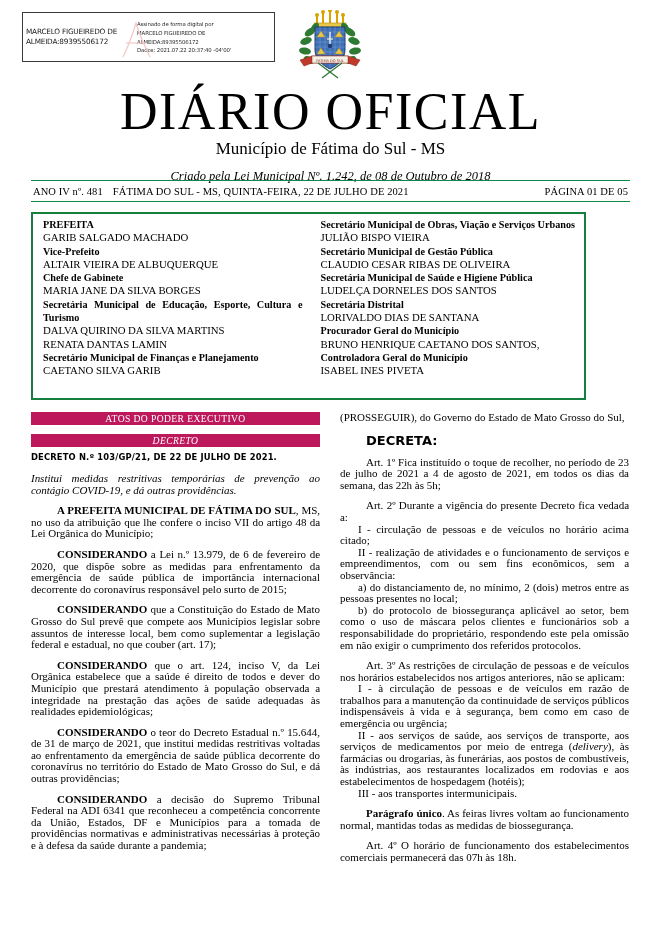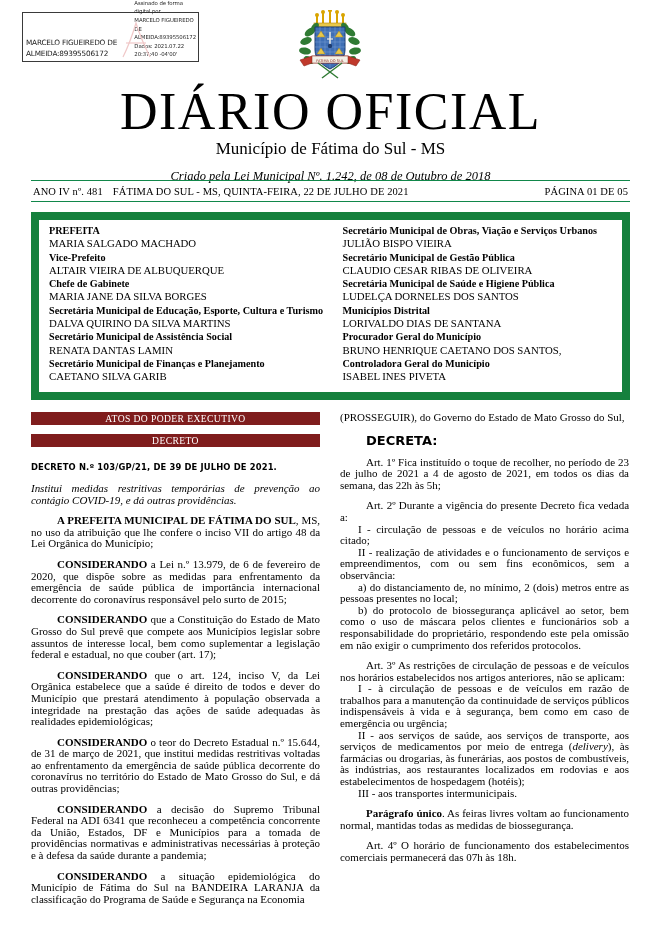--- a/index.html
+++ b/index.html
@@ -20,26 +20,26 @@
     left: 0; top: 0;
     width: 661px;
     height: 935px;
   }
 
   
   .sig-box {
     position: absolute;
     left: 22px;
     top: 12px;
-    width: 177px;
+    width: 253px;
     height: 50px;
     border: 1px solid #3a3a3a;
     box-sizing: border-box;
     display: flex;
-    align-items: flex-end;
+    align-items: center;
   }
   .sig-left {
     width: 104px;
     padding: 2px 1px 2px 3px;
     display: flex;
     flex-direction: column;
     justify-content: center;
     font-family: "DejaVu Sans", sans-serif;
     font-size: 7.3px;
     line-height: 10.5px;
@@ -122,23 +122,23 @@
   }
   .infobar .ib-left { padding-left: 2px; white-space: nowrap; text-align: right; }
   .infobar .ib-mid  { padding-left: 10px; white-space: nowrap; }
   .infobar .ib-right{ margin-left: auto; padding-right: 2px; white-space: nowrap; }
 
   
   .officials {
     position: absolute;
     left: 31px;
     top: 212px;
-    width: 599px;
+    width: 555px;
     height: 188px;
-    border: 8px solid #15803d;
+    border: 2px solid #15803d;
     box-sizing: border-box;
     display: flex;
     padding: 4px 0 1px 0;
   }
   .off-col {
     width: 50%;
     box-sizing: border-box;
     padding: 0 6px 0 10px;
   }
   .off-col.right { padding-left: 12px; }
@@ -160,31 +160,31 @@
   .col {
     position: absolute;
     top: 412px;
     width: 289px;
     font-family: "DejaVu Sans", sans-serif;
   }
   .col.left  { left: 31px; }
   .col.right { left: 340px; }
 
   .banner {
-    background: #7f1d1d;
+    background: #be185d;
     color: #ffffff;
     font-family: "Liberation Serif", serif;
     font-size: 9.6px;
     letter-spacing: 0.4px;
     text-align: center;
     height: 13px;
     line-height: 13px;
     margin-bottom: 9px;
   }
-  .banner.second { margin-bottom: 14px; }
+  .banner.second { margin-bottom: 4px; font-style: italic; }
 
   .decreto-title {
     font-family: "DejaVu Sans", sans-serif;
     font-weight: bold;
     font-size: 8.4px;
     letter-spacing: 0.15px;
     line-height: 12px;
     margin-bottom: 10px;
   }
   p.body {
@@ -305,53 +305,52 @@
 
   <div class="infobar">
     <span class="ib-left">ANO IV nº. 481</span>
     <span class="ib-mid">FÁTIMA DO SUL - MS, QUINTA-FEIRA,  22 DE JULHO DE 2021</span>
     <span class="ib-right">PÁGINA 01 DE 05</span>
   </div>
 
   <div class="officials">
     <div class="off-col left">
       <div class="off-role">PREFEITA</div>
-      <div class="off-name">MARIA SALGADO MACHADO</div>
+      <div class="off-name">GARIB SALGADO MACHADO</div>
       <div class="off-role">Vice-Prefeito</div>
       <div class="off-name">ALTAIR VIEIRA DE ALBUQUERQUE</div>
       <div class="off-role">Chefe de Gabinete</div>
       <div class="off-name">MARIA JANE DA SILVA BORGES</div>
       <div class="off-role">Secretária Municipal de Educação, Esporte, Cultura e Turismo</div>
       <div class="off-name">DALVA QUIRINO DA SILVA MARTINS</div>
-      <div class="off-role">Secretário Municipal de Assistência Social</div>
       <div class="off-name">RENATA DANTAS LAMIN</div>
       <div class="off-role">Secretário Municipal de Finanças e Planejamento</div>
       <div class="off-name">CAETANO SILVA GARIB</div>
     </div>
     <div class="off-col right">
       <div class="off-role">Secretário Municipal de Obras, Viação e Serviços Urbanos</div>
       <div class="off-name">JULIÃO BISPO VIEIRA</div>
       <div class="off-role">Secretário Municipal de Gestão Pública</div>
       <div class="off-name">CLAUDIO CESAR RIBAS DE OLIVEIRA</div>
       <div class="off-role">Secretária Municipal de Saúde e Higiene Pública</div>
       <div class="off-name">LUDELÇA DORNELES DOS SANTOS</div>
-      <div class="off-role">Municípios Distrital</div>
+      <div class="off-role">Secretária Distrital</div>
       <div class="off-name">LORIVALDO DIAS DE SANTANA</div>
       <div class="off-role">Procurador Geral do Município</div>
       <div class="off-name">BRUNO HENRIQUE CAETANO DOS SANTOS,</div>
       <div class="off-role">Controladora Geral do Município</div>
       <div class="off-name">ISABEL INES PIVETA</div>
     </div>
   </div>
 
   <div class="col left">
     <div class="banner">ATOS DO PODER EXECUTIVO</div>
     <div class="banner second">DECRETO</div>
 
-    <div class="decreto-title">DECRETO N.º 103/GP/21, DE 39 DE JULHO DE 2021.</div>
+    <div class="decreto-title">DECRETO N.º 103/GP/21, DE 22 DE JULHO DE 2021.</div>
 
     <p class="body ital">Institui medidas restritivas temporárias de prevenção ao contágio COVID-19, e dá outras providências.</p>
 
     <p class="body">
       <span class="ind"></span><b class="lead">A PREFEITA MUNICIPAL DE FÁTIMA DO SUL</b><span>, MS, no uso da atribuição que lhe confere o inciso VII do artigo 48 da Lei Orgânica do Município;</span>
     </p>
 
     <p class="body">
       <span class="ind"></span><b class="lead">CONSIDERANDO</b><span> a Lei n.º 13.979, de 6 de fevereiro de 2020, que dispõe sobre as medidas para enfrentamento da emergência de saúde pública de importância internacional decorrente do coronavírus responsável pelo surto de 2015;</span>
     </p>
@@ -365,23 +364,20 @@
     </p>
 
     <p class="body">
       <span class="ind"></span><b class="lead">CONSIDERANDO</b><span> o teor  do Decreto Estadual n.º 15.644, de 31 de março de 2021, que institui medidas restritivas voltadas ao enfrentamento da emergência de saúde pública decorrente do coronavírus no território do Estado de Mato Grosso do Sul, e dá outras providências;</span>
     </p>
 
     <p class="body">
       <span class="ind"></span><b class="lead">CONSIDERANDO</b><span> a decisão do Supremo Tribunal Federal na ADI 6341 que reconheceu a competência concorrente da União, Estados, DF e Municípios para a tomada de providências normativas e administrativas necessárias à proteção e à defesa da saúde durante a pandemia;</span>
     </p>
 
-    <p class="body tight">
-      <span class="ind"></span><b class="lead">CONSIDERANDO</b><span> a situação epidemiológica do Município de Fátima do Sul na BANDEIRA LARANJA da classificação do Programa de Saúde e Segurança na Economia</span>
-    </p>
   </div>
 
   <div class="col right">
     <p class="body">(PROSSEGUIR), do Governo do Estado de Mato Grosso do Sul,</p>
 
     <div class="center-b">DECRETA:</div>
 
     <p class="body">
       <span class="ind"></span><span>Art. 1º Fica instituído o toque de recolher, no período de 23 de julho de 2021 a 4 de agosto de 2021, em todos os dias da semana, das 22h às 5h;</span>
     </p>

